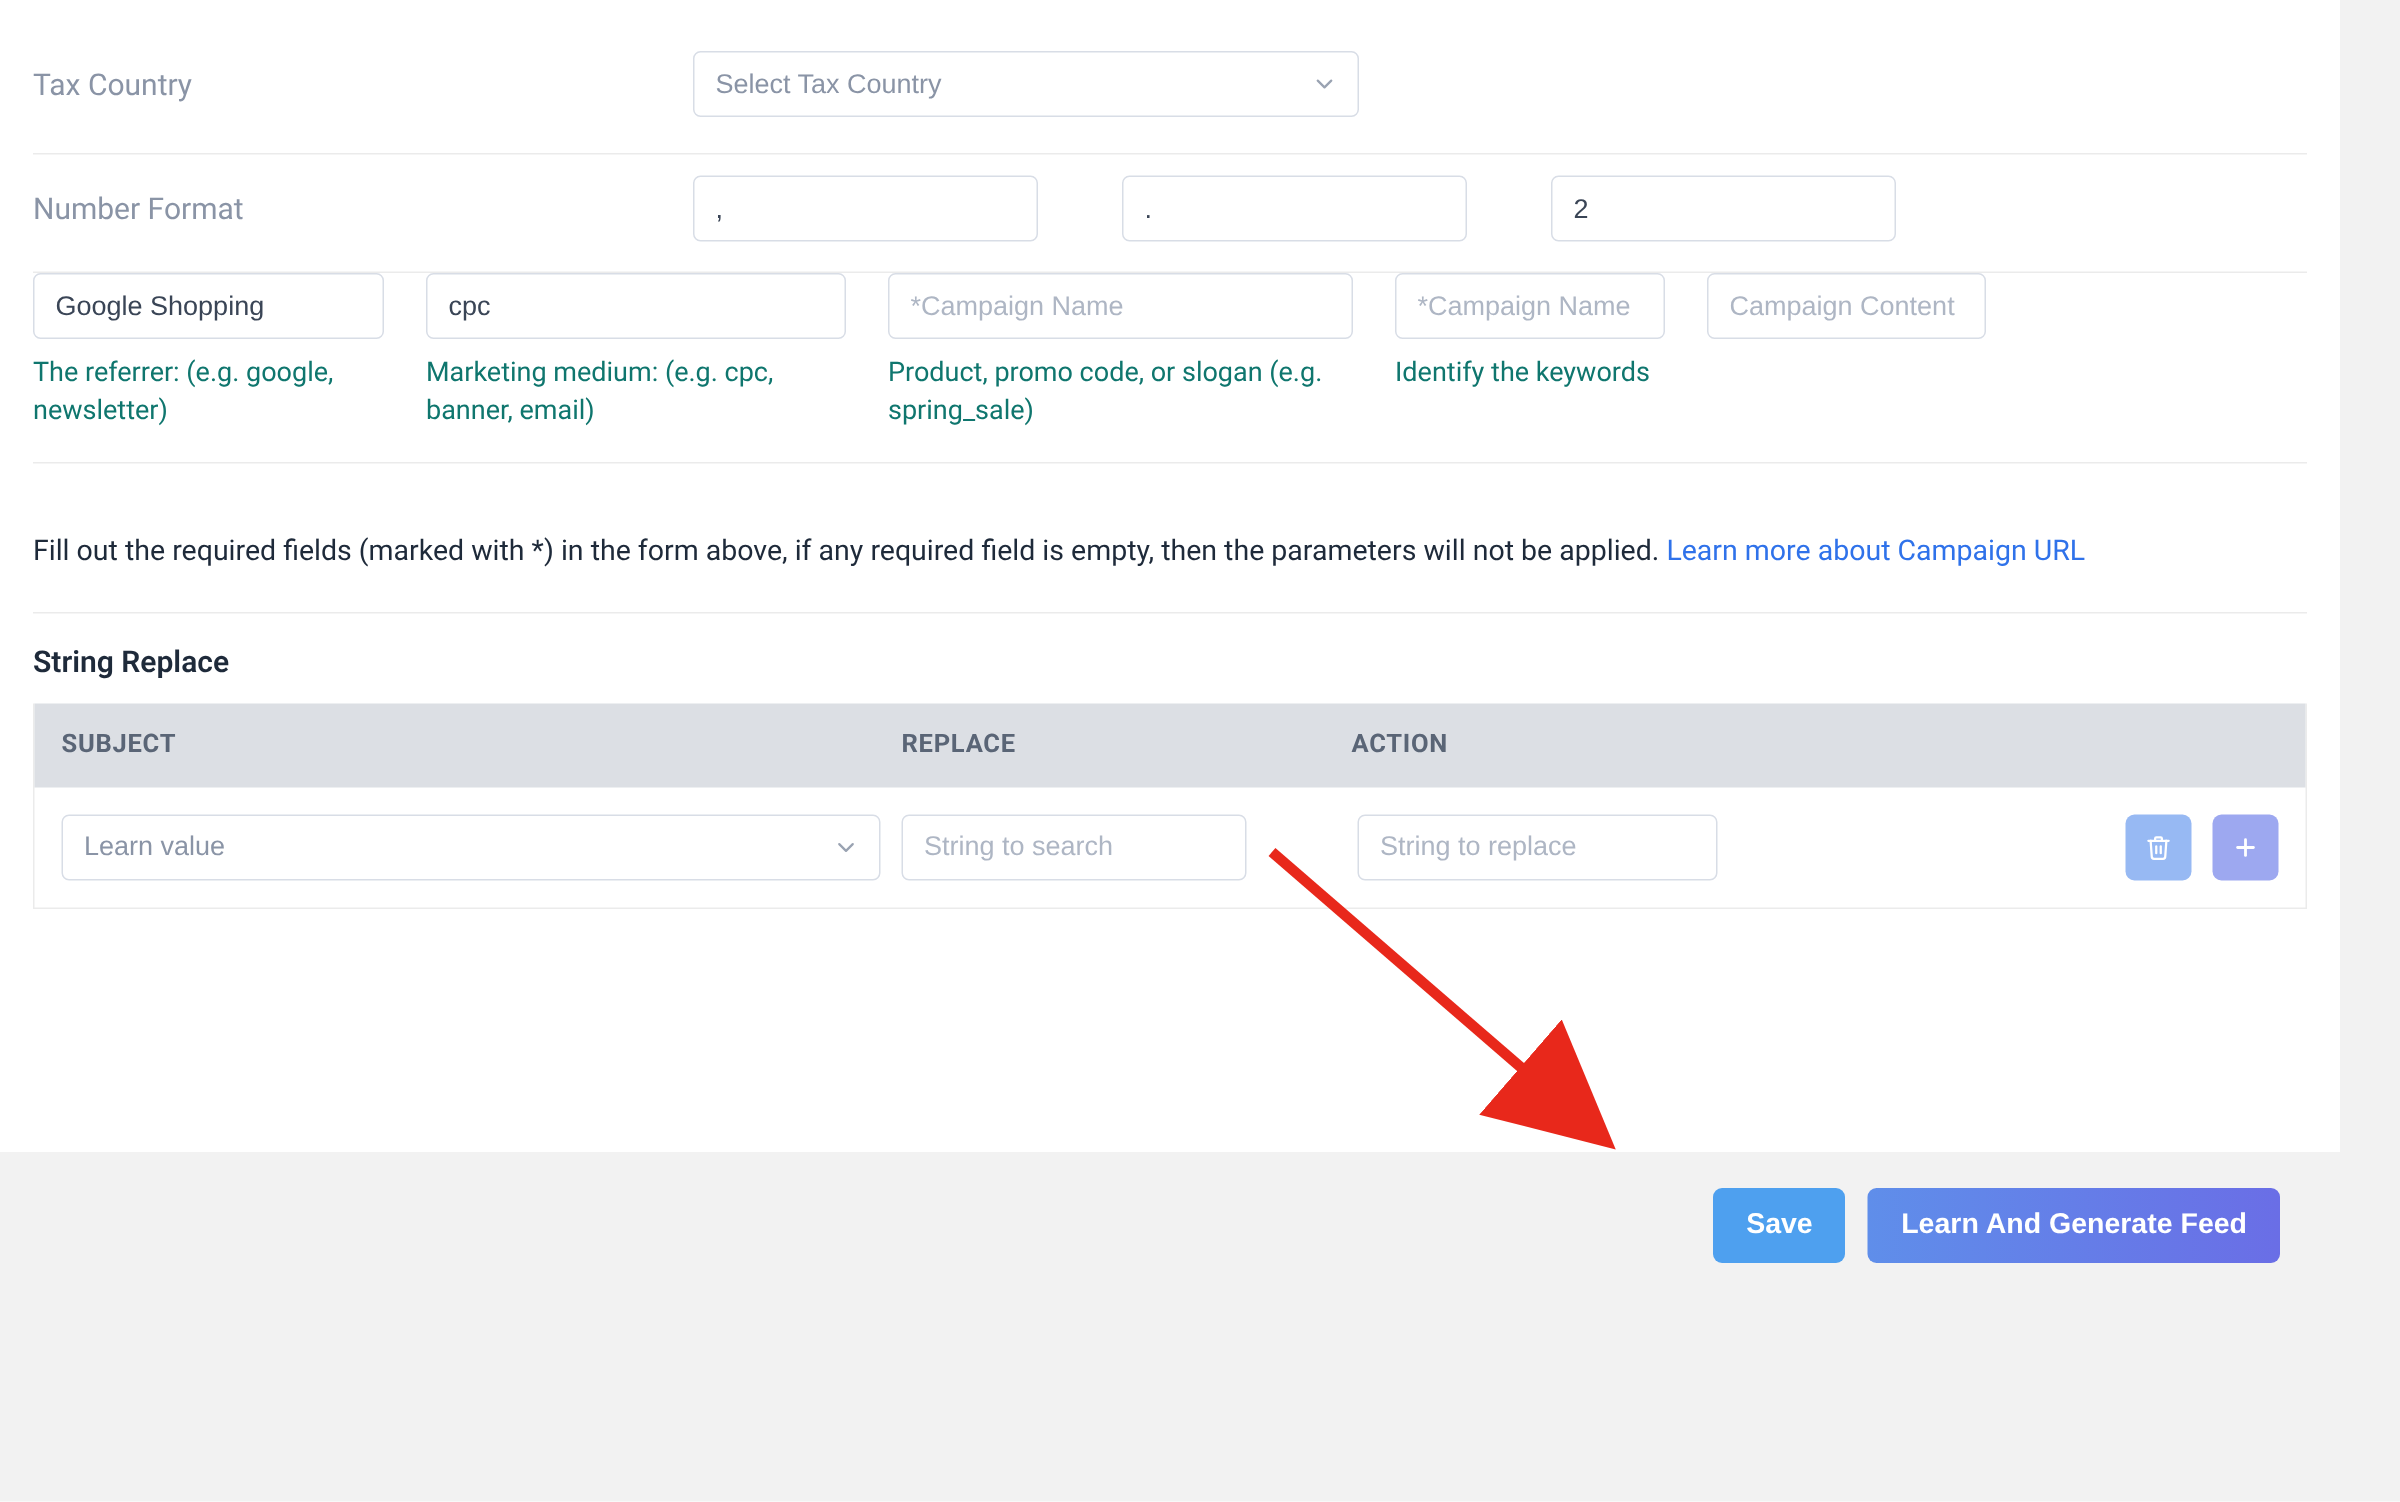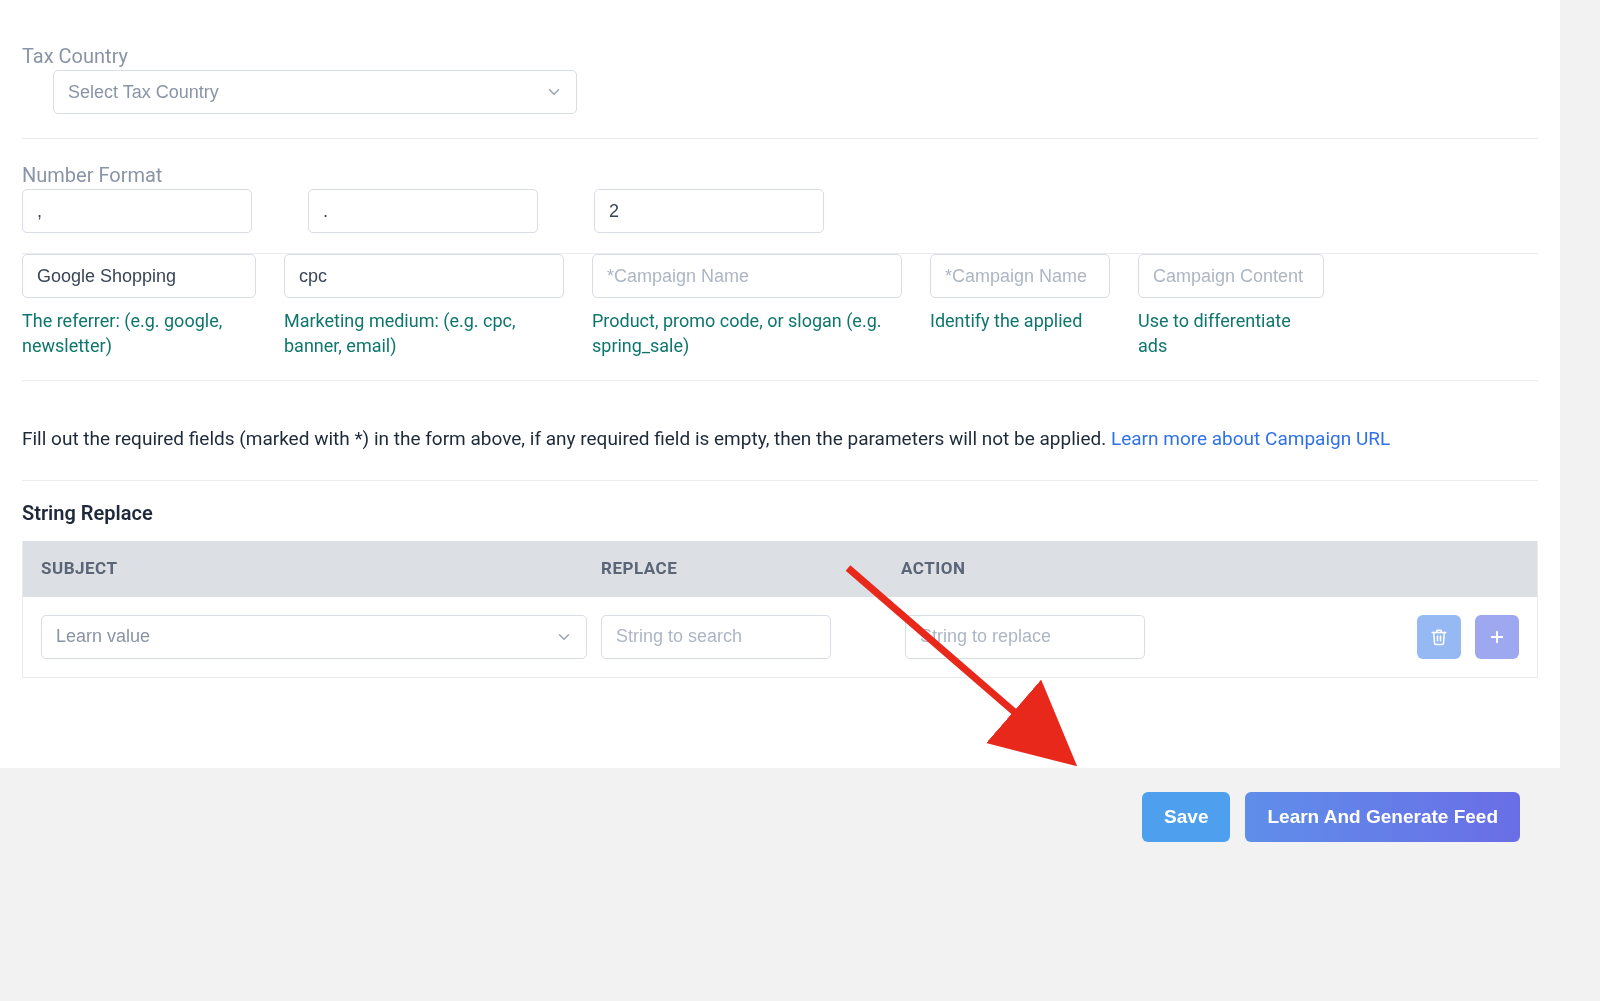--- a/index.html
+++ b/index.html
@@ -15,34 +15,32 @@
     margin: 0 0 0 0;
     padding: 20px 22px 40px 22px;
     width: calc(100% - 40px);
     min-height: 768px;
   }
   .form-row {
     display: flex;
     align-items: flex-start;
     padding: 14px 0 24px 0;
     border-bottom: 1px solid #ebebeb;
-    flex-direction: column;
   }
   .form-row.noborder { border-bottom: none; padding-bottom: 10px; }
   .form-label {
     width: 440px;
     flex-shrink: 0;
     color: #8a94a6;
     font-size: 20px;
     padding-top: 8px;
   }
   .select-wrap {
     position: relative;
-    width: 524px;
-    margin-left: 31px;
+    width: 444px;
   }
   .select {
     width: 100%;
     height: 44px;
     border: 1px solid #d8dde6;
     border-radius: 5px;
     background: #fff;
     color: #8a94a6;
     font-size: 18px;
     padding: 0 40px 0 14px;
@@ -231,25 +229,24 @@
       <div class="urlb-col">
         <input class="input-txt" value="cpc" style="">
         <div class="help">Marketing medium: (e.g. cpc, banner, email)</div>
       </div>
       <div class="urlb-col">
         <input class="input-txt" placeholder="*Campaign Name" style="">
         <div class="help">Product, promo code, or slogan (e.g. spring_sale)</div>
       </div>
       <div class="urlb-col">
         <input class="input-txt" placeholder="*Campaign Name" style="">
-        <div class="help">Identify the applied</div>
+        <div class="help">Identify the keywords</div>
       </div>
       <div class="urlb-col">
         <input class="input-txt" placeholder="Campaign Content" style="">
-        <div class="help">Use to differentiate ads</div>
       </div>
     </div>
   </div>
 
   <p class="note">
     <span>Fill out the required fields (marked with *) in the form above, if any required field is empty, then the parameters will not be applied.</span>
     <a href="#">Learn more about Campaign URL</a>
   </p>
 
   <h3 class="section-title" style="margin-top:18px">String Replace</h3>

